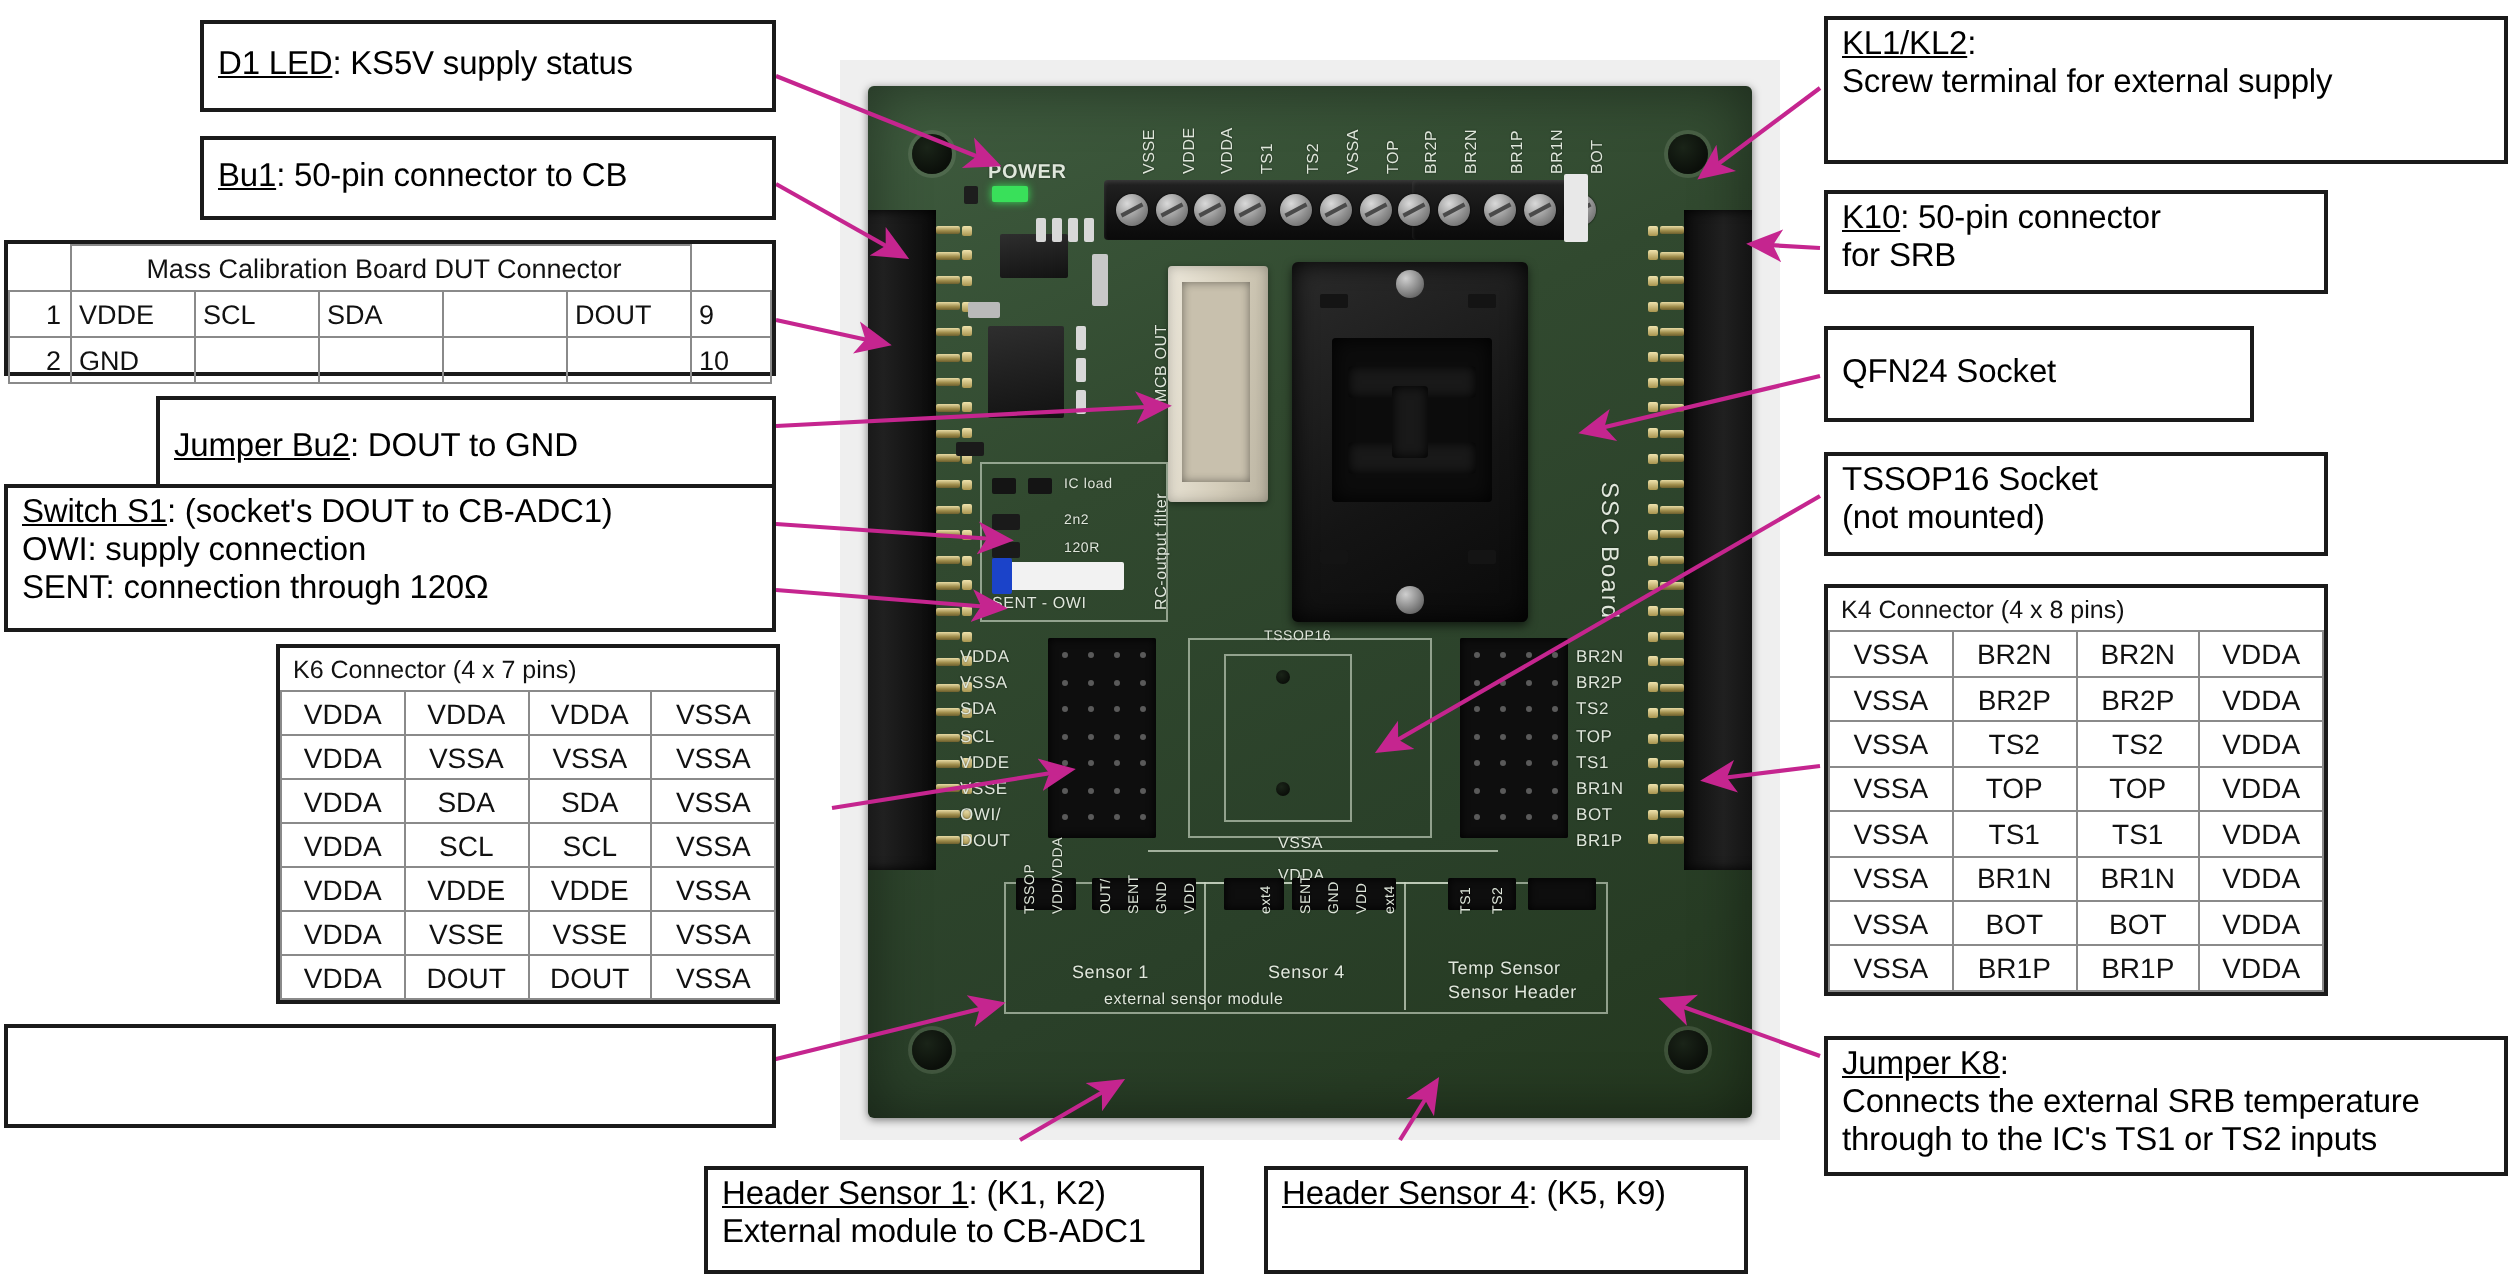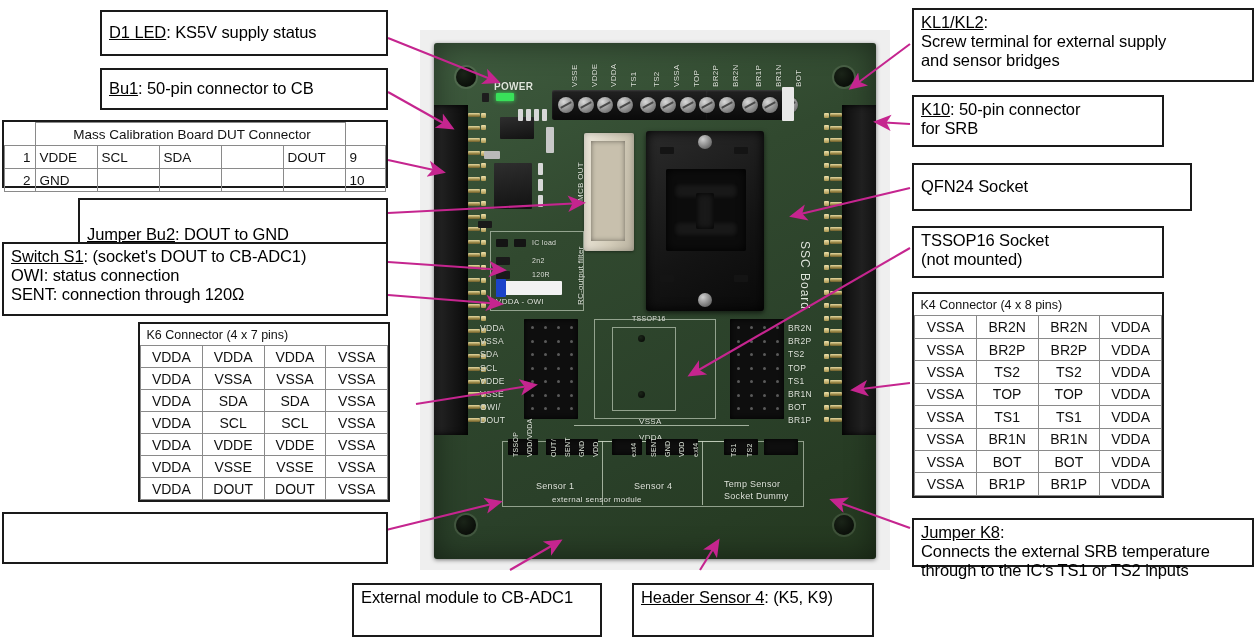--- a/index.html
+++ b/index.html
@@ -383,21 +383,21 @@
           <div class="silk" style="left:354px;top:332.8px;font-size:8.5px;">TS1</div>
           <div class="silk" style="left:354px;top:346.0px;font-size:8.5px;">BR1N</div>
           <div class="silk" style="left:354px;top:359.2px;font-size:8.5px;">BOT</div>
           <div class="silk" style="left:354px;top:372.4px;font-size:8.5px;">BR1P</div>
         </div>
 
       <div class="silkbox" style="left:56px;top:188px;width:92px;height:78px;"></div>
       <div class="silk v" style="left:142px;top:262px;font-size:8px;">RC-output filter</div>
       <div class="sw" style="left:70px;top:238px;width:58px;height:14px;"></div>
       <div class="swblue" style="left:62px;top:236px;width:10px;height:18px;"></div>
-      <div class="silk" style="left:62px;top:254px;font-size:8px;">VDDA - OWI</div>
+      <div class="silk" style="left:62px;top:254px;font-size:8px;">SENT - OWI</div>
       <div class="silk" style="left:98px;top:196px;font-size:7px;">IC load</div>
       <div class="silk" style="left:98px;top:214px;font-size:7px;">2n2</div>
       <div class="silk" style="left:98px;top:228px;font-size:7px;">120R</div>
       <div class="smd" style="left:62px;top:196px;width:12px;height:8px;background:#141414;"></div>
       <div class="smd" style="left:80px;top:196px;width:12px;height:8px;background:#141414;"></div>
       <div class="smd" style="left:62px;top:214px;width:14px;height:8px;background:#1a1a1a;"></div>
       <div class="smd" style="left:62px;top:228px;width:14px;height:8px;background:#1a1a1a;"></div>
 
       <div class="ic" style="left:66px;top:74px;width:34px;height:22px;"></div>
       <div class="ic" style="left:60px;top:120px;width:38px;height:46px;"></div>
@@ -432,21 +432,21 @@
           <div class="silk v" style="left:216px;top:414px;font-size:7px;">SENT</div>
           <div class="silk v" style="left:230px;top:414px;font-size:7px;">GND</div>
           <div class="silk v" style="left:244px;top:414px;font-size:7px;">VDD</div>
           <div class="silk v" style="left:258px;top:414px;font-size:7px;">ext4</div>
           <div class="silk v" style="left:296px;top:414px;font-size:7px;">TS1</div>
           <div class="silk v" style="left:312px;top:414px;font-size:7px;">TS2</div>
         </div>
       <div class="silk" style="left:102px;top:438px;font-size:9px;">Sensor 1</div>
       <div class="silk" style="left:200px;top:438px;font-size:9px;">Sensor 4</div>
       <div class="silk" style="left:290px;top:436px;font-size:9px;">Temp Sensor</div>
-      <div class="silk" style="left:290px;top:448px;font-size:9px;">Socket Dummy</div>
+      <div class="silk" style="left:290px;top:448px;font-size:9px;">Sensor Header</div>
       <div class="silk" style="left:118px;top:452px;font-size:8px;">external sensor module</div>
 
     </div>
   </div>
 
   <svg id="arrows" viewBox="0 0 1256 640">
     <defs>
       <marker id="ah" markerWidth="9" markerHeight="9" refX="7.2" refY="4.5" orient="auto">
         <path d="M0,0.6 L8.6,4.5 L0,8.4 L2.2,4.5 Z" fill="#c5258f"></path>
       </marker>
@@ -505,27 +505,27 @@
         <td></td>
         <td></td>
         <td></td>
         <td></td>
         <td>10</td>
       </tr>
     </tbody>
       </table>
   </div>
 
-  <div class="callout" id="co-jumper-bu2" style="left:78px;top:198px;width:310px;height:52px;display:flex;align-items:flex-end;">
+  <div class="callout" id="co-jumper-bu2" style="left:78px;top:198px;width:310px;height:52px;display:flex;align-items:center;">
     <span><span class="ul">Jumper Bu2</span><span>: DOUT to GND</span></span>
   </div>
 
   <div class="callout" id="co-switch-s1" style="left:2px;top:242px;width:386px;height:74px;">
     <span class="ln"><span class="ul">Switch S1</span><span>: (socket's DOUT to CB-ADC1)</span></span>
-    <span class="ln">OWI: status connection</span>
+    <span class="ln">OWI: supply connection</span>
     <span class="ln">SENT: connection through 120Ω</span>
   </div>
 
   <div class="tbl" id="k6-table" style="left:138px;top:322px;width:252px;height:180px;">
     <table id="k6-tbody">
         <tbody>
           <tr>
             <td class="hdr" colspan="4">K6 Connector (4 x 7 pins)</td>
           </tr>
           <tr>
@@ -571,39 +571,39 @@
             <td>VSSA</td>
           </tr>
         </tbody>
       </table>
   </div>
 
   <div class="callout" id="co-jumper-k7" style="left:2px;top:512px;width:386px;height:52px;">
   </div>
 
   <div class="callout" id="co-hs1" style="left:352px;top:583px;width:250px;height:54px;">
+    <span class="ln"><span class="ul">Header Sensor 1</span><span>: (K1, K2)</span></span>
     <span class="ln">External module to CB-ADC1</span>
   </div>
 
   <div class="callout" id="co-hs2" style="left:632px;top:583px;width:242px;height:54px;">
     <span class="ln"><span class="ul">Header Sensor 4</span><span>: (K5, K9)</span></span>
   </div>
 
   <div class="callout" id="co-kl1kl2" style="left:912px;top:8px;width:342px;height:74px;">
     <span class="ln"><span class="ul">KL1/KL2</span><span>:</span></span>
     <span class="ln">Screw terminal for external supply</span>
-    <span class="ln">and sensor bridges</span>
   </div>
 
   <div class="callout" id="co-k10" style="left:912px;top:95px;width:252px;height:52px;">
     <span class="ln"><span class="ul">K10</span><span>: 50-pin connector</span></span>
     <span class="ln">for SRB</span>
   </div>
 
-  <div class="callout" id="co-qfn" style="left:912px;top:163px;width:280px;height:48px;display:flex;align-items:center;">
+  <div class="callout" id="co-qfn" style="left:912px;top:163px;width:215px;height:48px;display:flex;align-items:center;">
     <span>QFN24 Socket</span>
   </div>
 
   <div class="callout" id="co-tssop" style="left:912px;top:226px;width:252px;height:52px;">
     <span class="ln">TSSOP16 Socket</span>
     <span class="ln">(not mounted)</span>
   </div>
 
   <div class="tbl" id="k4-table" style="left:912px;top:292px;width:252px;height:206px;">
     <table id="k4-tbody">
@@ -656,19 +656,19 @@
           <tr>
             <td>VSSA</td>
             <td>BR1P</td>
             <td>BR1P</td>
             <td>VDDA</td>
           </tr>
         </tbody>
       </table>
   </div>
 
-  <div class="callout" id="co-k8" style="left:912px;top:518px;width:342px;height:49px;">
+  <div class="callout" id="co-k8" style="left:912px;top:518px;width:342px;height:70px;">
     <span class="ln"><span class="ul">Jumper K8</span><span>:</span></span>
     <span class="ln">Connects the external SRB temperature</span>
     <span class="ln">through to the IC's TS1 or TS2 inputs</span>
   </div>
 
 </div>
 
 </body></html>

